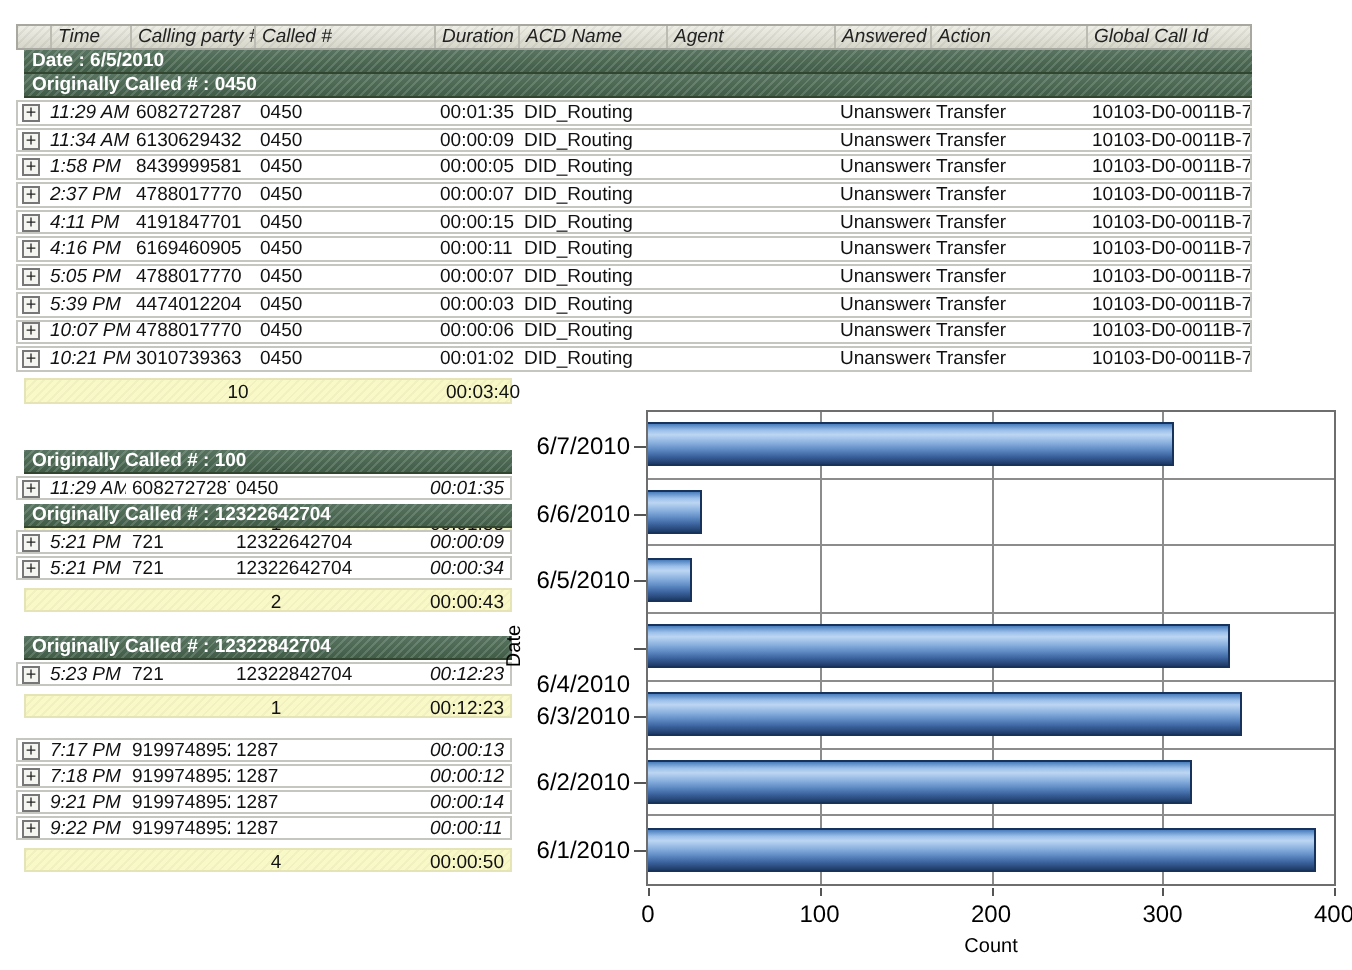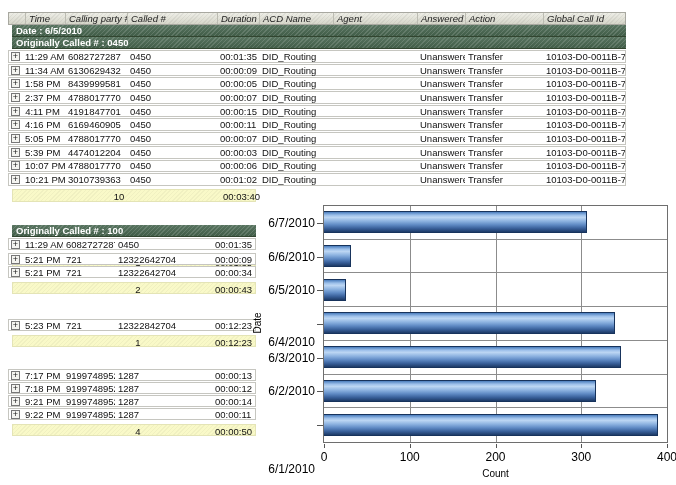--- a/index.html
+++ b/index.html
@@ -28,21 +28,21 @@
     background-color:#4e6b53;
     background-image:repeating-linear-gradient(135deg, rgba(255,255,255,0.14) 0 1px, transparent 1px 3px),
                      linear-gradient(#587460,#415d48);
     border-bottom:1px solid #31452f;
   }
   .row {
     display:grid; height:12.7px; margin-top:1px; background:#fff;
     border:1px solid #c6c6c0; align-items:center;
   }
   .cell { font-size:9.5px; line-height:11px; white-space:nowrap; overflow:hidden; padding-left:3px; }
-  .cell.r { text-align:center; padding-right:5px; padding-left:0; }
+  .cell.r { text-align:left; padding-right:5px; padding-left:0;font-style:italic; }
   .expand {
     width:9px; height:9px; margin-left:2px; border:1px solid #777; background:#f4f4f0;
     font-size:9px; line-height:7px; text-align:center; color:#222; cursor:pointer;
   }
   .sumrow {
     position:relative; height:13px; margin-left:4px;
     background-color:#f9f9c8;
     background-image:repeating-linear-gradient(135deg, rgba(0,0,0,0.035) 0 1px, transparent 1px 3px);
     border:1px solid #e4e4b6;
   }
@@ -268,20 +268,21 @@
         <div class="cell">6082727287</div>
         <div class="cell">0450</div>
         <div class="cell r">00:01:35</div>
       </div>
       <div class="sumrow">
         <span class="sum-count">1</span>
         <span class="sum-total">00:01:35</span>
       </div>
     </div>
     <div class="section" id="section-1">
+      <div class="gbar">Originally Called # : 12322642704</div>
       <div class="row">
         <div>
           <div class="expand">+</div>
         </div>
         <div class="cell r">5:21 PM</div>
         <div class="cell">721</div>
         <div class="cell">12322642704</div>
         <div class="cell r">00:00:09</div>
       </div>
       <div class="row">
@@ -292,20 +293,21 @@
         <div class="cell">721</div>
         <div class="cell">12322642704</div>
         <div class="cell r">00:00:34</div>
       </div>
       <div class="sumrow">
         <span class="sum-count">2</span>
         <span class="sum-total">00:00:43</span>
       </div>
     </div>
     <div class="section" id="section-2">
+      <div class="gbar">Originally Called # : 12322842704</div>
       <div class="row">
         <div>
           <div class="expand">+</div>
         </div>
         <div class="cell r">5:23 PM</div>
         <div class="cell">721</div>
         <div class="cell">12322842704</div>
         <div class="cell r">00:12:23</div>
       </div>
       <div class="sumrow">
@@ -391,21 +393,21 @@
       <div class="ylab" style="top: 49.5714px;">6/6/2010</div>
       <div class="ytick" style="top: 56.5714px;"></div>
       <div class="ylab" style="top: 83.2857px;">6/5/2010</div>
       <div class="ytick" style="top: 90.2857px;"></div>
       <div class="ylab" style="top: 117px; margin-top: 18px;">6/4/2010</div>
       <div class="ytick" style="top: 124px;"></div>
       <div class="ylab" style="top: 150.714px;">6/3/2010</div>
       <div class="ytick" style="top: 157.714px;"></div>
       <div class="ylab" style="top: 184.429px;">6/2/2010</div>
       <div class="ytick" style="top: 191.429px;"></div>
-      <div class="ylab" style="top: 218.143px; margin-top: 44px;">6/1/2010</div>
+      <div class="ylab" style="top: 218.143px;">6/1/2010</div>
       <div class="ytick" style="top: 225.143px;"></div>
     </div>
   <div id="xaxis">
       <div class="xtick" style="left: 72px;"></div>
       <div class="xlab" style="left: 50px;">0</div>
       <div class="xtick" style="left: 157.75px;"></div>
       <div class="xlab" style="left: 135.75px;">100</div>
       <div class="xtick" style="left: 243.5px;"></div>
       <div class="xlab" style="left: 221.5px;">200</div>
       <div class="xtick" style="left: 329.25px;"></div>

